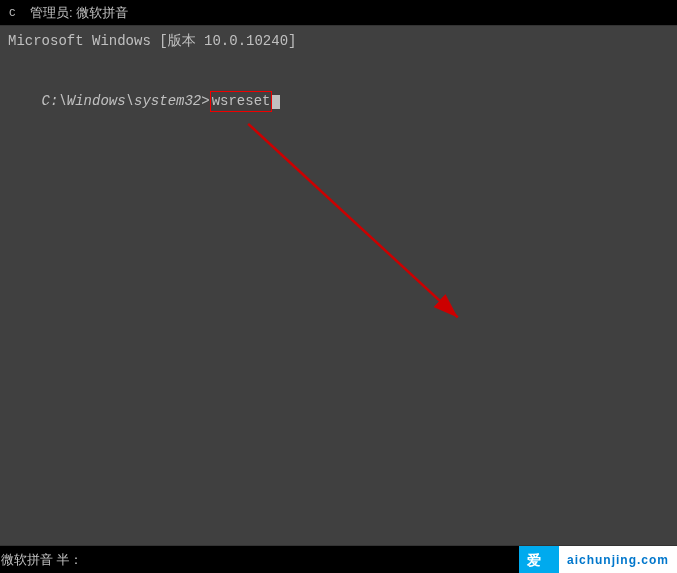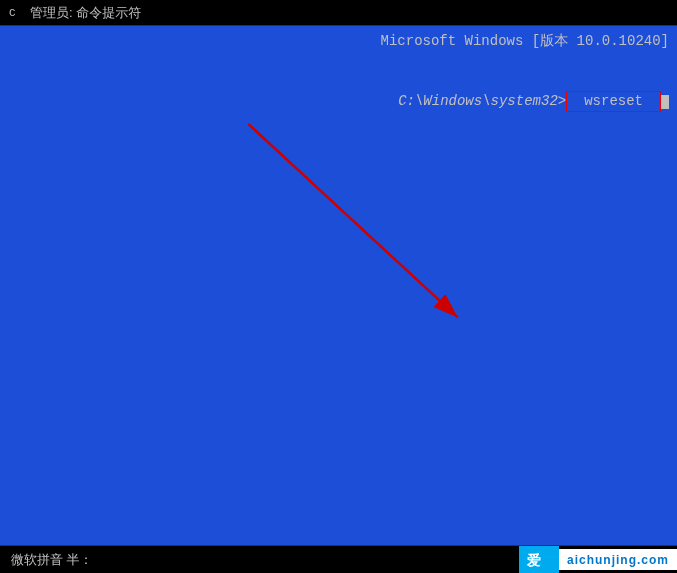--- a/index.html
+++ b/index.html
@@ -24,46 +24,45 @@
       gap: 6px;
       border-bottom: 1px solid #333;
       height: 26px;
     }
 
     .title-bar-text {
       color: #c0c0c0;
     }
 
     .terminal-body {
-      background: #1d4ed8;
+      background: #404040;
       color: #c0c0c0;
       font-family: 'Courier New', Courier, monospace;
       font-size: 14px;
       line-height: 1.4;
       padding: 6px 8px;
       position: relative;
       height: calc(573px - 26px - 28px);
-      text-align: right;
     }
 
     .line {
       white-space: pre;
       display: block;
     }
 
     .command-text {
       color: #c0c0c0;
       font-style: italic;
     }
 
     .highlight-box {
       display: inline-block;
       background: transparent;
       border: 1.5px solid #e00;
-      padding: 0 17px;
+      padding: 0 1px;
       color: #c0c0c0;
     }
 
     .cursor {
       display: inline-block;
       width: 8px;
       height: 14px;
       background: #c0c0c0;
       vertical-align: text-bottom;
       animation: blink 1s step-end infinite;
@@ -93,21 +92,21 @@
       border-top: 1px solid #333;
       display: flex;
       align-items: center;
       justify-content: space-between;
     }
 
     .ime-text {
       color: #c0c0c0;
       font-family: 'SimHei', 'MS Gothic', sans-serif;
       font-size: 13px;
-      padding-left: 11px;
+      padding-left: 1px;
     }
 
     .watermark {
       display: flex;
       align-items: center;
       gap: 0;
       height: 28px;
     }
 
     .watermark-logo {
@@ -129,38 +128,38 @@
       height: 22px;
     }
 
     .watermark-text {
       background: #fff;
       color: #0077cc;
       font-family: 'SimHei', sans-serif;
       font-size: 12px;
       font-weight: bold;
       padding: 0 8px;
-      height: 21px;
+      height: 28px;
       display: flex;
       align-items: center;
       justify-content: center;
       letter-spacing: 1px;
     }
   </style>
 </head>
 <body>
 
 <div class="title-bar">
   <span>
     <svg width="16" height="16" viewBox="0 0 16 16">
       <rect width="16" height="16" fill="#000"></rect>
       <text x="1" y="13" font-size="11" fill="#c0c0c0" font-family="Courier New">C</text>
     </svg>
   </span>
-  <span class="title-bar-text">管理员: 命令提示符</span>
+  <span class="title-bar-text">管理员: 微软拼音</span>
 </div>
 
 <div class="terminal-body">
   <span class="line">Microsoft Windows [版本 10.0.10240]</span>
   <span class="line">&nbsp;</span>
   <span class="line">
     <span class="command-text">C:\Windows\system32&gt;</span><span class="highlight-box"><span>wsreset</span></span><span class="cursor"></span>
   </span>
 
   <svg class="arrow-overlay" viewBox="0 0 677 520">

